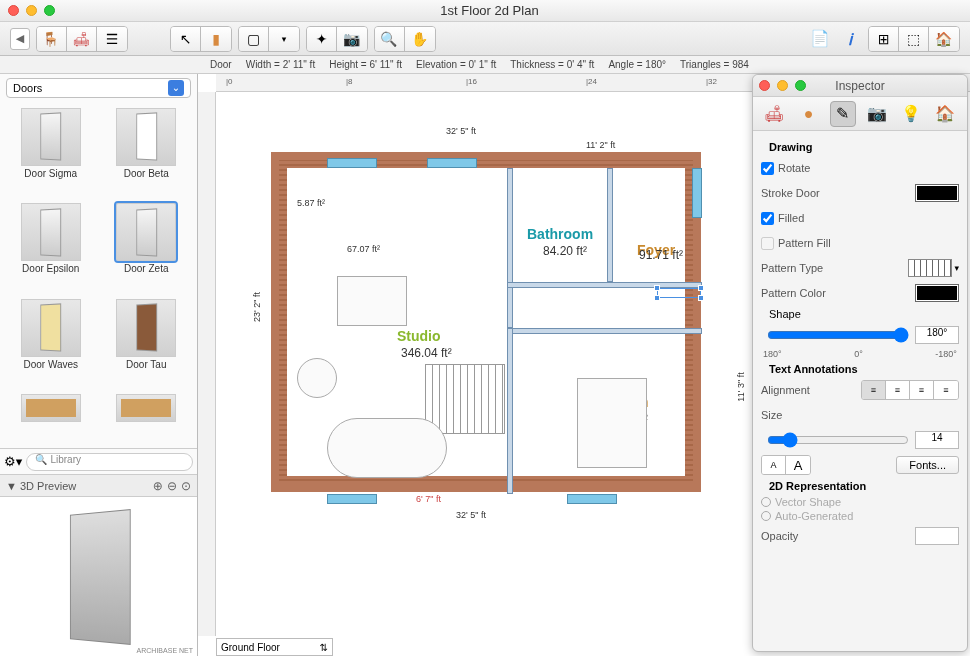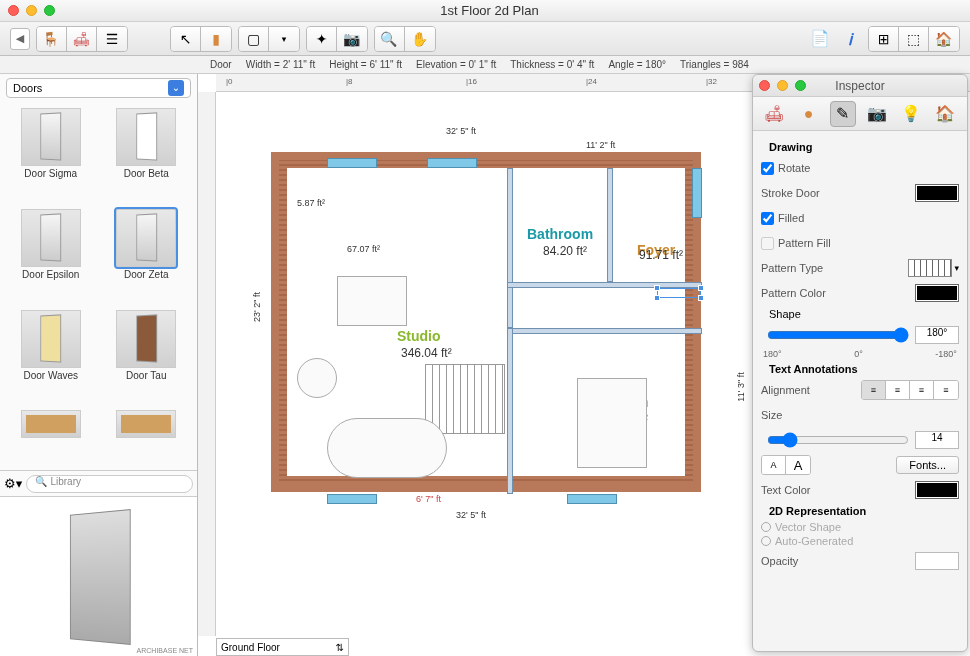--- a/index.html
+++ b/index.html
@@ -52,21 +52,21 @@
 .ruler-v { position:absolute; top:18px; left:0; width:18px; bottom:20px; background:#f2f2f2; border-right:1px solid #ccc;}
 .ruler-tick{font-size:8px;color:#666;position:absolute;}
 .canvas { position:absolute; top:18px; left:18px; right:0; bottom:20px; background:#fff; overflow:hidden;}
 .floorplan{position:absolute;top:40px;left:50px;width:440px;height:380px;}
 .outer-wall{position:absolute;top:20px;left:5px;width:430px;height:340px;border:8px solid #b8785a;background-image:repeating-linear-gradient(0deg,#b8785a,#b8785a 3px,#a86848 3px,#a86848 5px);}
 .inner{position:absolute;inset:8px;background:#fff;}
 .wall{position:absolute;background:#c8d8e8;border:1px solid #7090b0;}
 .room-lbl{position:absolute;font-weight:bold;font-size:14px;}
 .room-area{position:absolute;font-size:12px;color:#333;}
 .dim{position:absolute;font-size:9px;color:#333;white-space:nowrap;}
-.floor-select{position:absolute;bottom:0;left:18px;width:133px;height:18px;border:1px solid #bbb;background:#fff;font-size:10px;padding:0 4px;display:flex;align-items:center;justify-content:space-between;}
+.floor-select{position:absolute;bottom:0;left:18px;width:117px;height:18px;border:1px solid #bbb;background:#fff;font-size:10px;padding:0 4px;display:flex;align-items:center;justify-content:space-between;}
 .stairs{position:absolute;width:80px;height:70px;border:1px solid #999;background:repeating-linear-gradient(90deg,#fff,#fff 6px,#999 6px,#999 7px);}
 .furn{position:absolute;border:1px solid #aaa;background:#fafafa;}
 .sel-rect{position:absolute;border:1px solid #4a90e2;}
 .sel-handle{position:absolute;width:6px;height:6px;background:#4a90e2;border:1px solid #fff;}
 .window-seg{position:absolute;background:#7fc8e8;border:1px solid #5090b0;}
 
 
 .inspector { position:absolute; top:74px; right:2px; width:216px; background:#f4f4f4; border:1px solid #bbb; border-radius:6px; box-shadow:0 2px 10px rgba(0,0,0,0.25); display:flex; flex-direction:column; font-size:11px; bottom: 4px;}
 .insp-titlebar{height:22px;background:linear-gradient(#f0f0f0,#e2e2e2);border-bottom:1px solid #ccc;border-radius:6px 6px 0 0;display:flex;align-items:center;padding:0 6px;position:relative;}
 .insp-title{position:absolute;left:0;right:0;text-align:center;font-size:12px;color:#555;pointer-events:none;}
@@ -231,20 +231,28 @@
       <div class="lib-item">
           <div class="lib-thumb" style="height:28px;">
             <div style="position:absolute;inset:4px;background:#d0a060;"></div>
           </div>
         </div>
     </div>
     <div class="lib-tools">
       <span style="font-size:13px;">⚙▾</span>
       <div class="search"><span>🔍</span> <span style="color:#888;">Library</span></div>
     </div>
+    <div class="preview-hdr">
+      <span><span>▼</span> <span>3D Preview</span></span>
+      <span class="zoom-ctls">
+        <span>⊕</span>
+        <span>⊖</span>
+        <span>⊙</span>
+      </span>
+    </div>
     <div class="preview">
       <div class="preview-door"></div>
       <div class="brand">ARCHIBASE NET</div>
     </div>
   </div>
 
   <div class="canvas-wrap">
     <div class="ruler-h">
       <span class="ruler-tick" style="left:10px;top:3px;">|0</span>
       <span class="ruler-tick" style="left:130px;top:3px;">|8</span>
@@ -406,24 +414,20 @@
       <input type="range" class="insp-slider" min="6" max="72" value="14" style="">
       <div class="insp-input">14</div>
     </div>
     <div class="insp-row">
       <div class="seg-ctl">
         <div class="seg" style="font-size:9px;">A</div>
         <div class="seg" style="font-size:13px;">A</div>
       </div>
       <button class="fonts-btn">Fonts...</button>
     </div>
-    <div class="insp-row">
-      <label>Text Color</label>
-      <div class="color-swatch" style="background:#000;"></div>
-    </div>
     <div class="insp-section-title">2D Representation</div>
     <div class="radio-row">
         <div class="radio-dot"></div>
         <span>Vector Shape</span>
       </div>
     <div class="radio-row">
         <div class="radio-dot"></div>
         <span>Auto-Generated</span>
       </div>
     <div class="insp-row">

